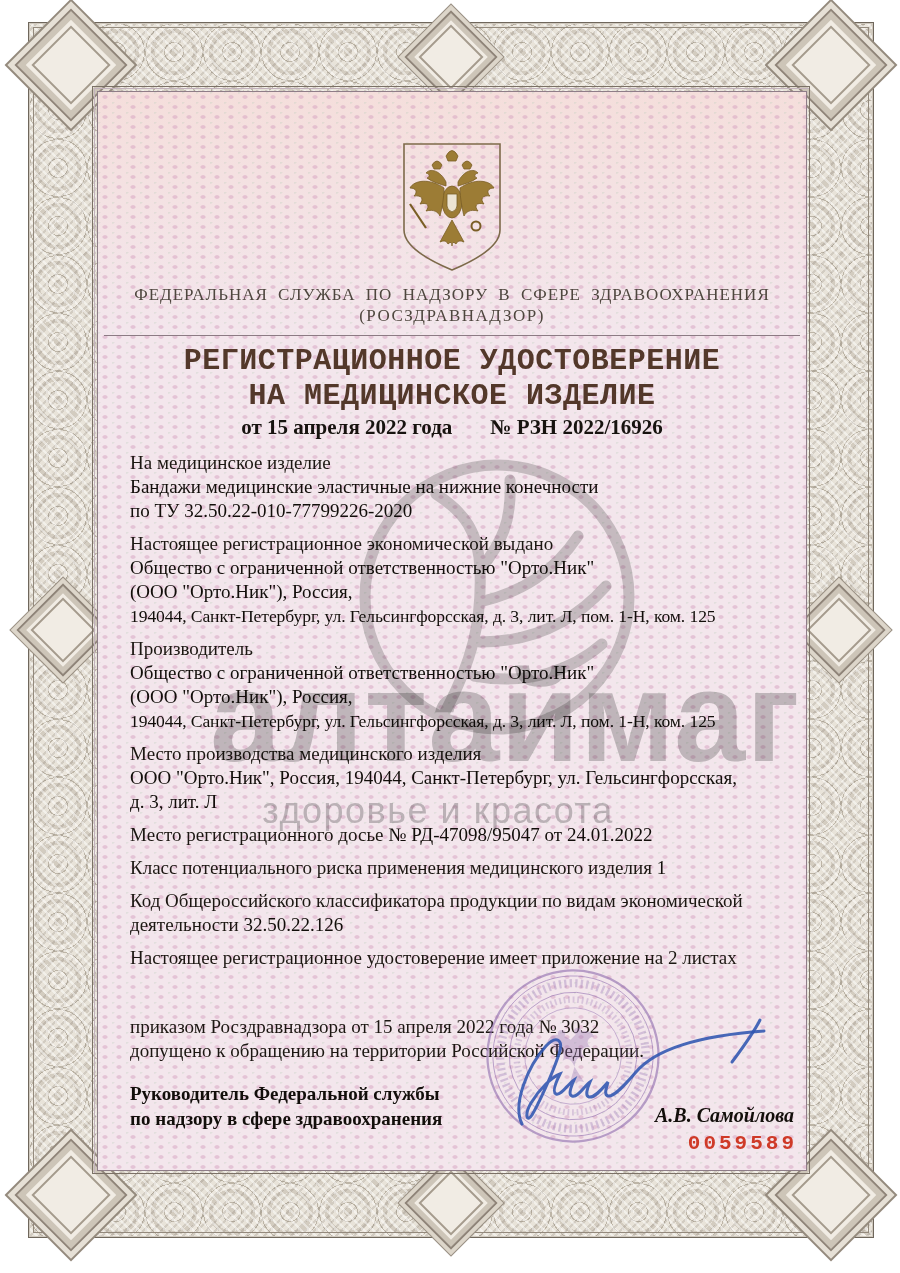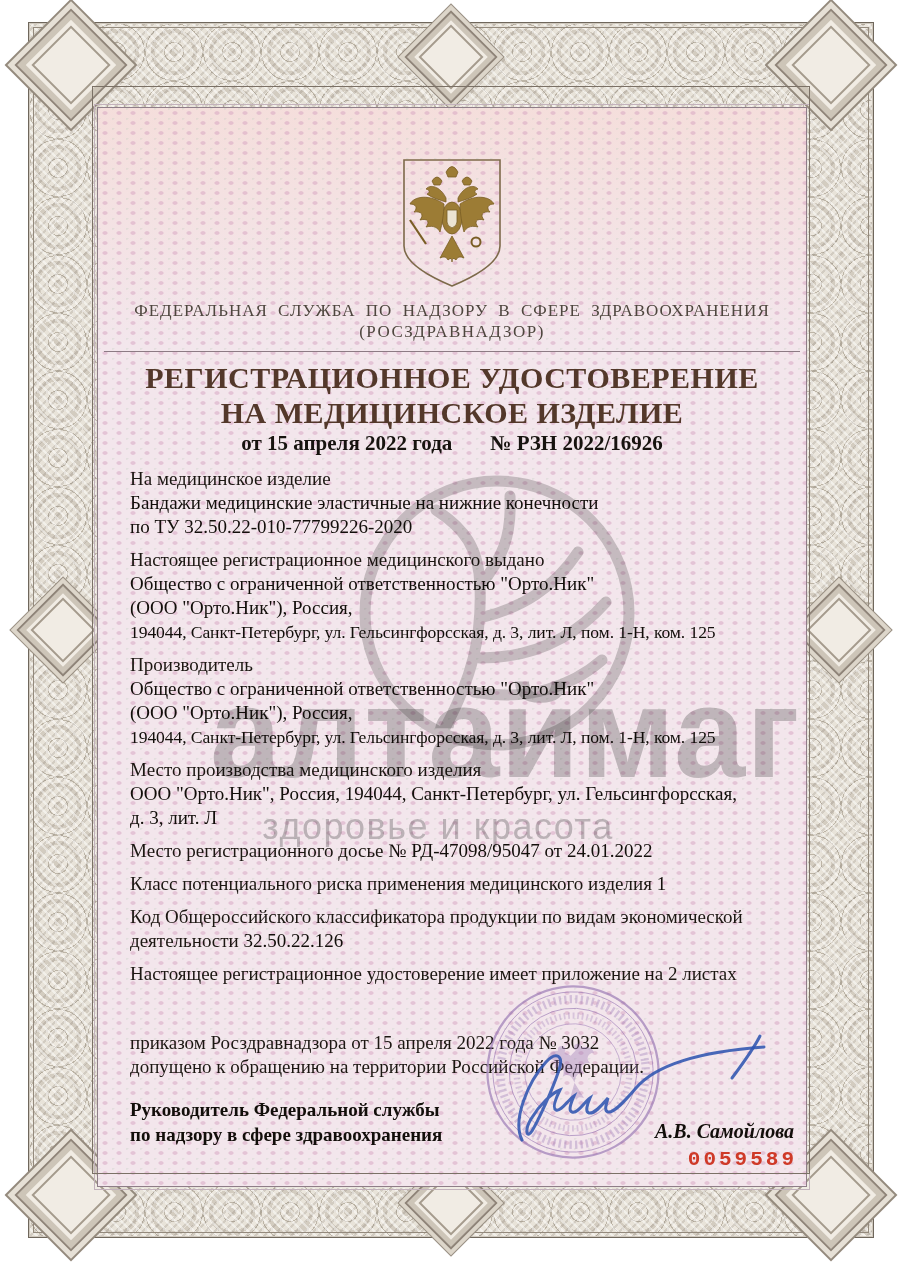--- a/index.html
+++ b/index.html
@@ -34,32 +34,32 @@
   
   .inner{
     position:absolute;left:68px;top:68px;width:708px;height:1078px;
     background-color:#f3e6ec;
     background-image:
       radial-gradient(ellipse 5px 3.5px at 7px 5px, rgba(213,160,191,.50) 40%, rgba(213,160,191,0) 62%),
       radial-gradient(ellipse 5px 3.5px at 0px 0px, rgba(186,206,186,.30) 40%, rgba(186,206,186,0) 62%),
       linear-gradient(180deg, rgba(246,216,206,.55), rgba(243,230,238,0) 22%);
     background-size:14px 10px, 14px 10px, 100% 100%;
     border:1px solid #8f7d88;
-    outline:1px solid #c3b2bc;outline-offset:2px;margin-top:16px;
+    outline:1px solid #c3b2bc;outline-offset:2px;
   }
   .content{position:absolute;inset:0;}
 
   
   .emblem{position:absolute;left:0;right:0;top:48px;height:134px;text-align:center;}
   .agency{position:absolute;left:0;right:0;top:192px;text-align:center;color:#4e463e;
     font-size:17px;line-height:21px;letter-spacing:1px;word-spacing:5px;}
   .agency .l2{letter-spacing:1.5px;word-spacing:0;}
   .divider{position:absolute;left:6px;right:6px;top:243px;border-top:1px solid #8c7b84;}
   .title{position:absolute;left:0;right:0;top:252px;text-align:center;color:#53382a;
-    font-family:Liberation Serif, serif;font-weight:bold;font-size:30px;line-height:35px;letter-spacing:.5px;}
+    font-family:Liberation Mono, monospace;font-weight:bold;font-size:30px;line-height:35px;letter-spacing:.5px;}
   .daterow{position:absolute;left:0;right:0;top:323px;display:flex;justify-content:center;gap:38px;
     font-weight:bold;font-size:21px;color:#17130f;}
 
   
   .bodytext{position:absolute;left:32px;right:24px;top:359px;font-size:19px;line-height:24px;color:#1c1712;}
   .bodytext p{margin:0 0 9px 0;}
   .b{font-weight:normal;color:#120e0a;}
   .fit{white-space:nowrap;font-size:17.6px;letter-spacing:-.1px;}
 
   .order{position:absolute;left:32px;right:120px;top:923px;font-size:19px;line-height:24px;color:#1c1712;}
@@ -133,21 +133,21 @@
         <div class="daterow">
           <span>от 15 апреля 2022 года</span>
           <span>№  РЗН 2022/16926</span>
         </div>
 
         <div class="bodytext">
           <p style="margin-bottom:0">На медицинское изделие</p>
           <p class="b" style="margin-bottom:0">Бандажи медицинские эластичные на нижние конечности</p>
           <p class="b">по ТУ 32.50.22-010-77799226-2020</p>
 
-          <p style="margin-bottom:0">Настоящее регистрационное медицинского выдано</p>
+          <p style="margin-bottom:0">Настоящее регистрационное экономической выдано</p>
           <p class="b" style="margin-bottom:0">Общество с ограниченной ответственностью "Орто.Ник"</p>
           <p class="b" style="margin-bottom:0">(ООО "Орто.Ник"), Россия,</p>
           <p class="b fit">194044, Санкт-Петербург, ул. Гельсингфорсская, д. 3, лит. Л, пом. 1-Н, ком. 125</p>
 
           <p style="margin-bottom:0">Производитель</p>
           <p class="b" style="margin-bottom:0">Общество с ограниченной ответственностью "Орто.Ник"</p>
           <p class="b" style="margin-bottom:0">(ООО "Орто.Ник"), Россия,</p>
           <p class="b fit">194044, Санкт-Петербург, ул. Гельсингфорсская, д. 3, лит. Л, пом. 1-Н, ком. 125</p>
 
           <p style="margin-bottom:0">Место производства медицинского изделия</p>

